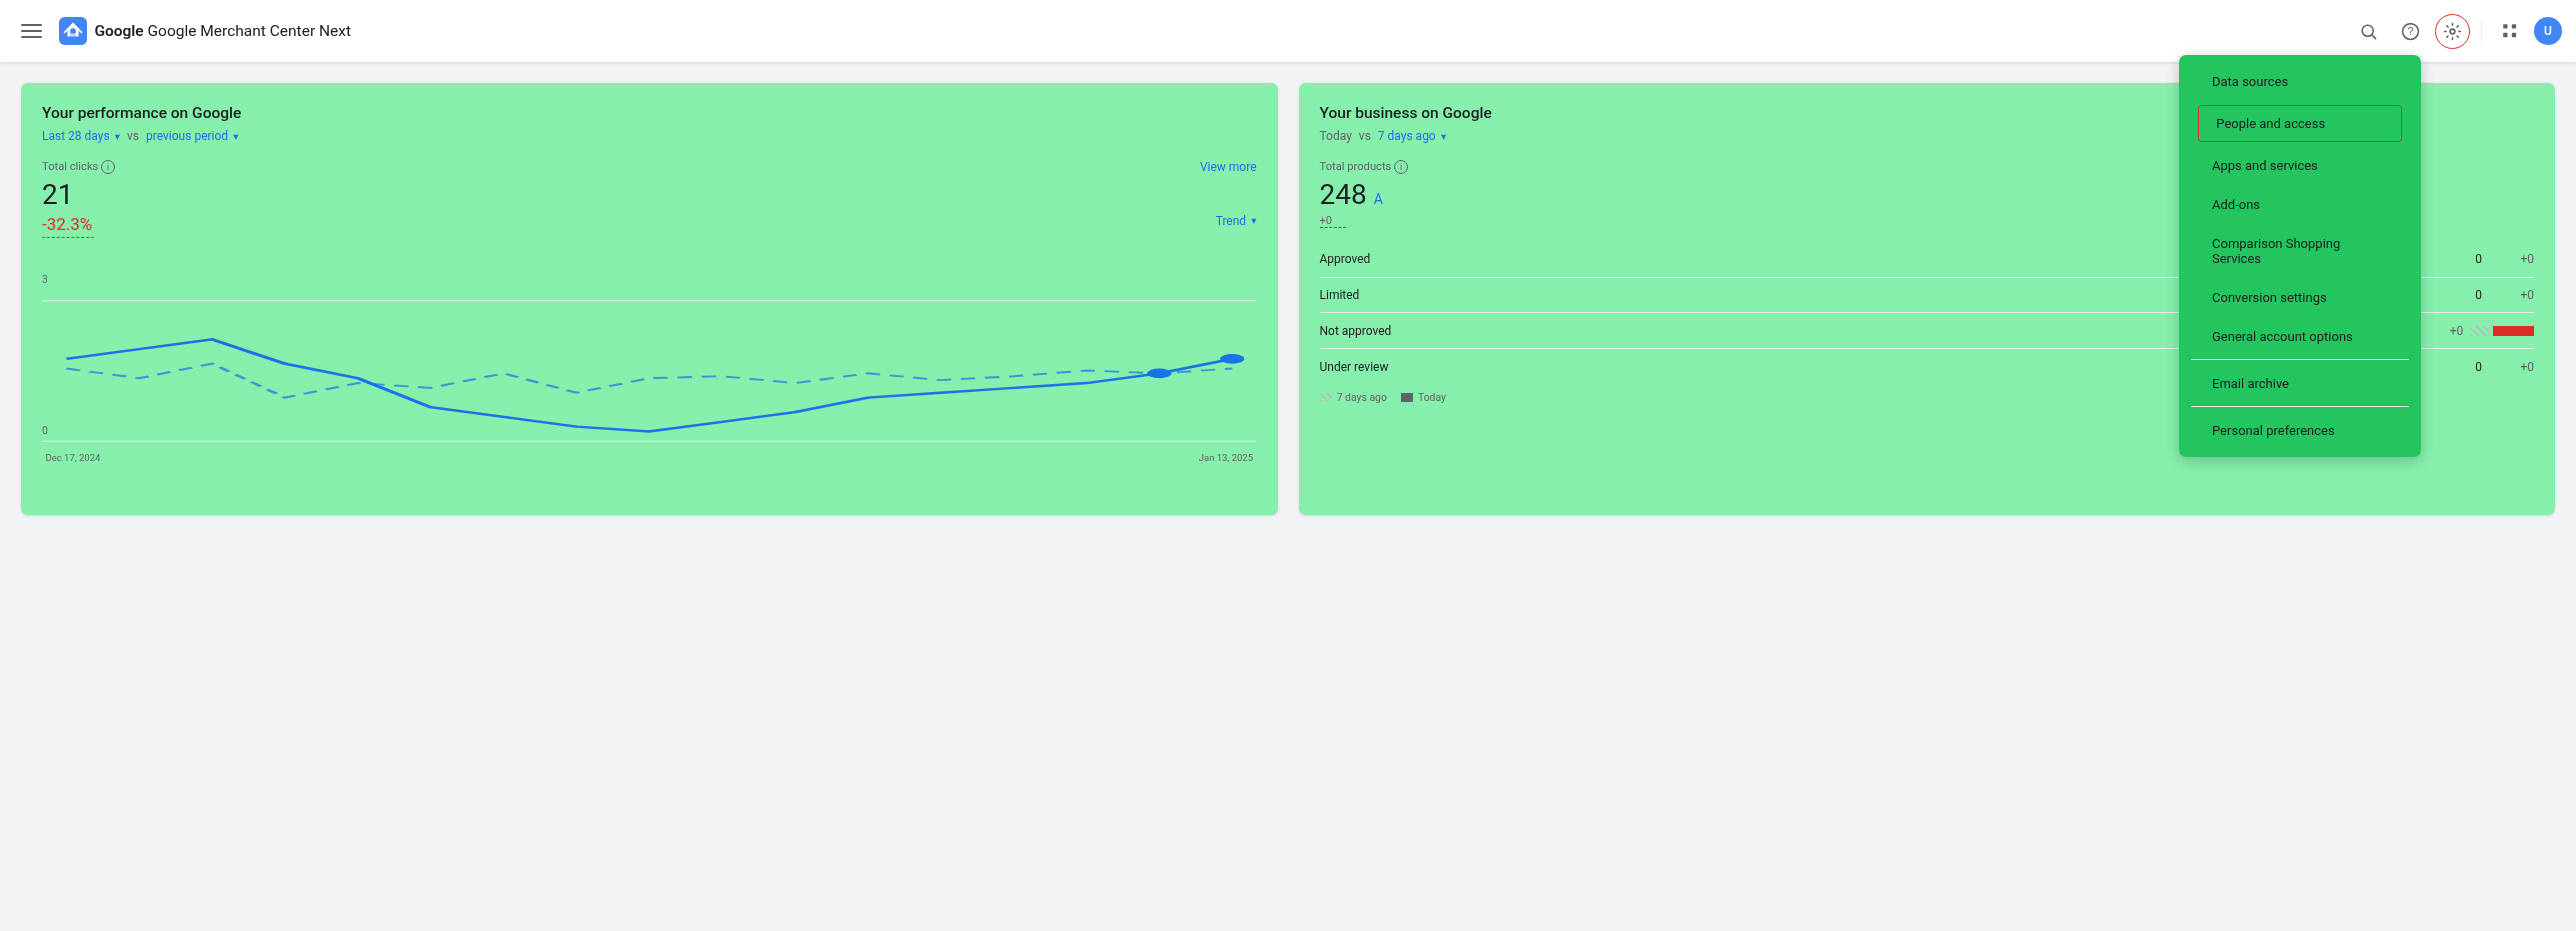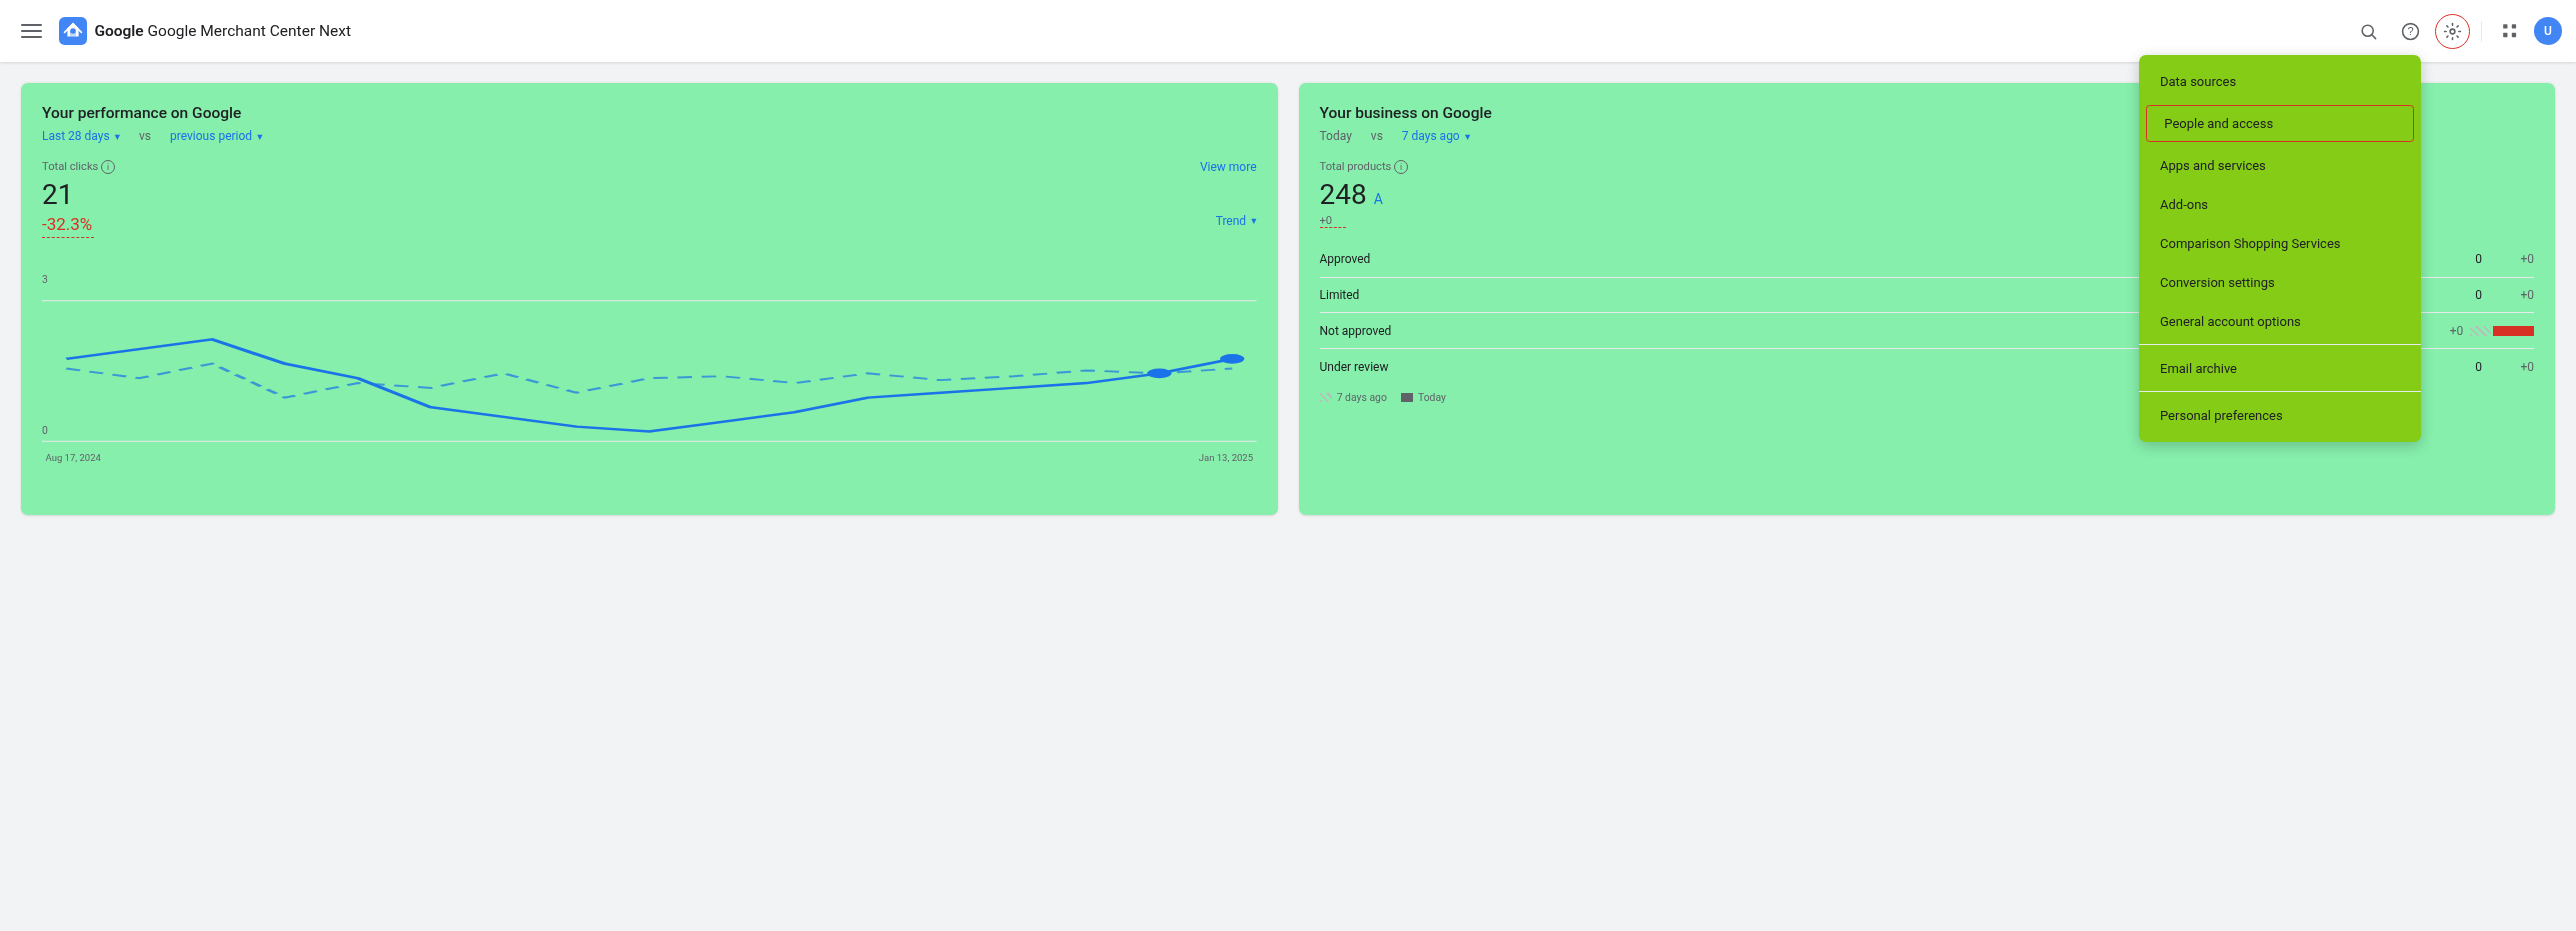--- a/index.html
+++ b/index.html
@@ -116,21 +116,21 @@
     .card-title {
       font-size: 15.5px;
       color: #202124;
       font-weight: 500;
       margin-bottom: 7px;
     }
 
     .card-subtitle {
       display: flex;
       align-items: center;
-      gap: 19px;
+      gap: 7px;
       margin-bottom: 17.3px;
       font-size: 12px;
       text-align: center;
     }
 
     .blue-link {
       color: #1a73e8;
       cursor: pointer;
       display: flex;
       align-items: center;
@@ -310,26 +310,26 @@
     .legend-dot-solid {
       width: 12px;
       height: 8.6px;
       background: #5f6368;
     }
 
     .dropdown-menu {
       position: absolute;
       top: 55px;
       right: 155px;
-      width: 282px;
-      background: #84cc16;
+      width: 242px;
+      background: #22c55e;
       border-radius: 7px;
       box-shadow: 0 3.5px 14px rgba(0,0,0,0.2);
       z-index: 200;
-      padding: 7px 0;
+      padding: 7px 12px;
     }
 
     .dropdown-item {
       padding: 12px 21px;
       font-size: 13px;
       color: #202124;
       cursor: pointer;
       position: relative;
     }
 
@@ -465,21 +465,21 @@
 
         <polyline points="10,80 40,90 70,75 100,110 130,95 160,100 190,85 220,105 250,90 280,88 310,95 340,85 370,92 400,88 430,82 460,85 490,80" fill="none" stroke="#1a73e8" stroke-width="2" stroke-dasharray="6,4" opacity="0.7"></polyline>
 
         <polyline points="10,70 40,60 70,50 100,75 130,90 160,120 190,130 220,140 250,145 280,135 310,125 340,110 370,105 400,100 430,95 460,85 490,70" fill="none" stroke="#1a73e8" stroke-width="2.5"></polyline>
 
         <circle cx="490" cy="70" r="5" fill="#1a73e8"></circle>
 
         <circle cx="460" cy="85" r="5" fill="#1a73e8"></circle>
       </svg>
       <div class="chart-x-labels">
-        <span>Aug 17, 2024</span>
+        <span>Dec 17, 2024</span>
         <span>Jan 13, 2025</span>
       </div>
     </div>
   </div>
 
   <div class="card">
     <div class="card-title">Your business on Google</div>
     <div class="card-subtitle">
       <span class="vs-text">Today</span>
       <span class="vs-text">vs</span>

